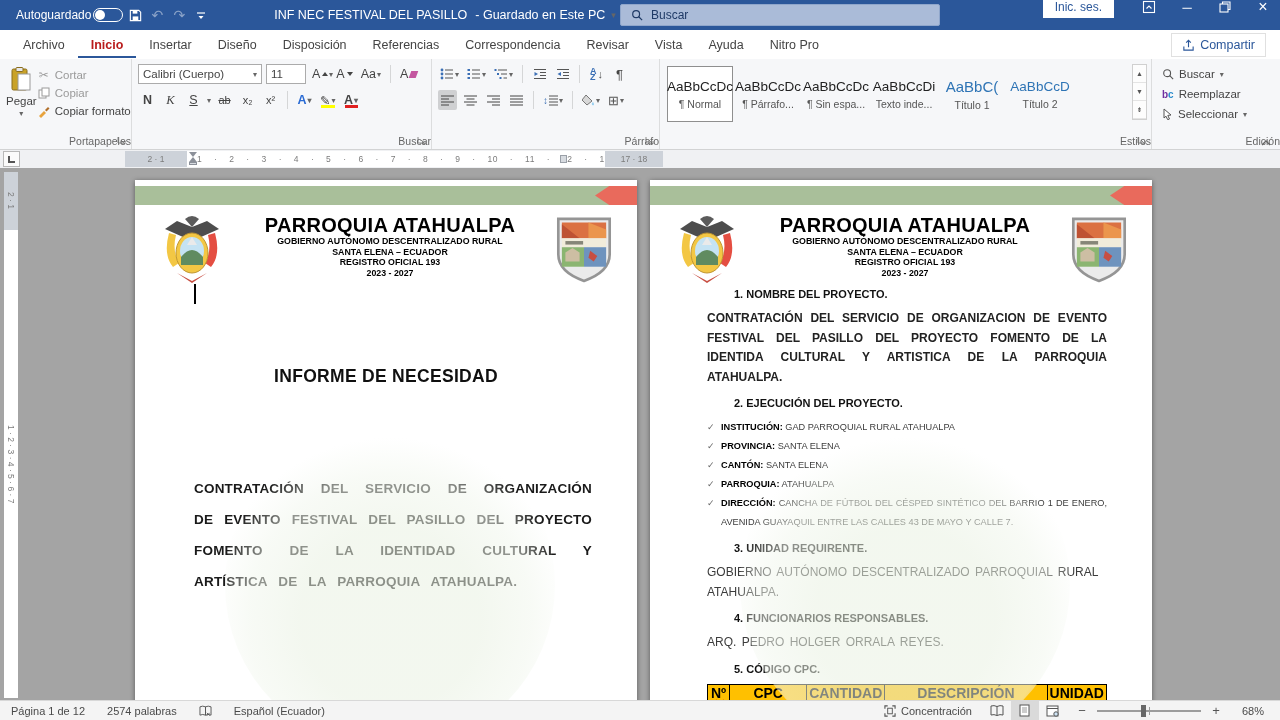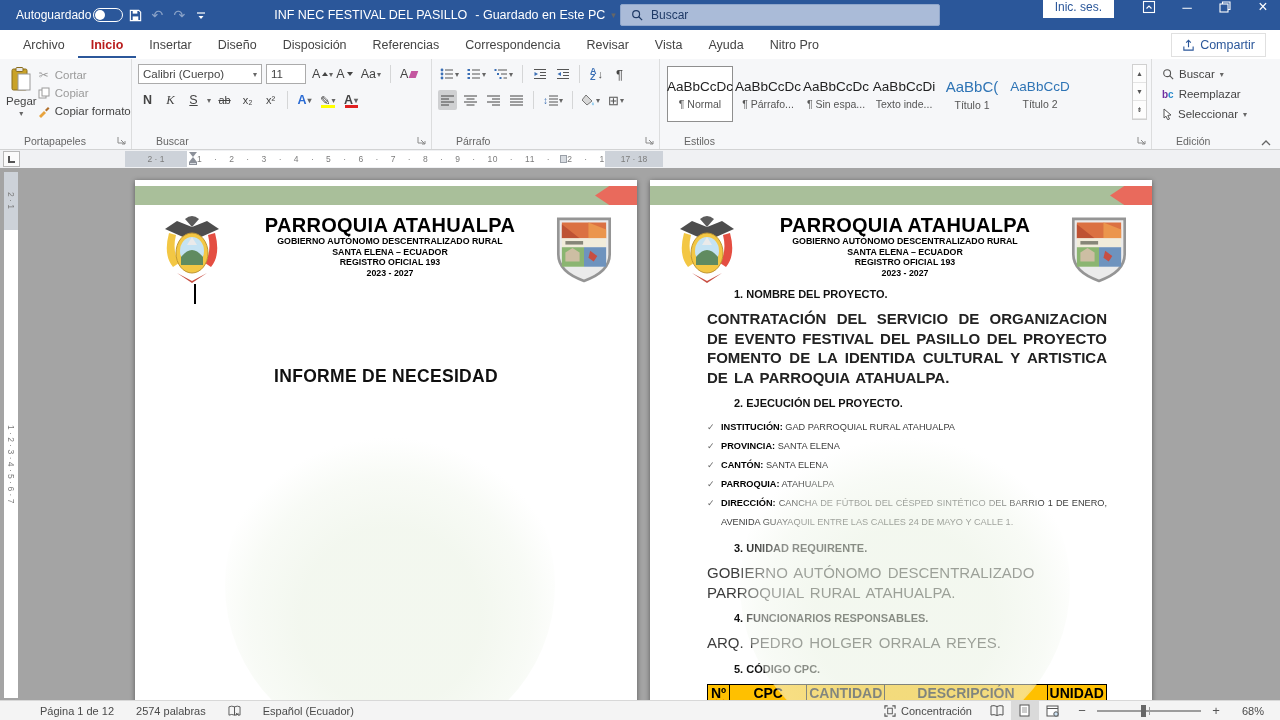--- a/index.html
+++ b/index.html
@@ -30,21 +30,21 @@
     padding-left:10px;font-size:12.5px;color:#444;z-index:40;}
   .rtab{padding:6px 13px;cursor:pointer;white-space:nowrap;}
   .rtab.active{color:#b91c1c;font-weight:bold;border-bottom:2.5px solid #2b579a;padding-bottom:4px;}
   .share-btn{position:absolute;right:14px;top:3px;display:flex;align-items:center;gap:5px;color:#2b579a;
     font-size:12.5px;padding:4px 10px;border:1px solid #e0e0e0;background:#fff;cursor:pointer;}
 
   
   .ribbon{position:absolute;top:59px;left:0;right:0;height:91px;background:#f6f7f9;border-bottom:1px solid #d2d3d4;
     display:flex;z-index:40;font-size:11.5px;color:#444;}
   .rgroup{position:relative;border-right:1px solid #dcddde;padding:5px 6px 16px 6px;}
-  .glabel{position:absolute;bottom:2px;left:0;right:0;text-align:left;font-size:10.5px;color:#666;padding-left:24px;}
+  .glabel{position:absolute;bottom:2px;left:0;right:0;text-align:right;font-size:10.5px;color:#666;padding-left:24px;}
   .launcher{position:absolute;bottom:3px;right:4px;width:10px;height:10px;cursor:pointer;opacity:.75;}
   .chev{font-size:8px;color:#666;}
 
   
   .g-clip{width:132px;display:flex;}
   .paste-big{width:44px;display:flex;flex-direction:column;align-items:center;gap:2px;padding-top:3px;cursor:pointer;}
   .clip-col{display:flex;flex-direction:column;gap:4px;padding-top:4px;}
   .smallbtn{display:flex;align-items:center;gap:4px;cursor:pointer;white-space:nowrap;}
   .smallbtn.dim{color:#9a9a9a;}
   .ic12{width:14px;height:14px;display:flex;align-items:center;justify-content:center;font-size:12px;}
@@ -114,36 +114,36 @@
   .hsub{font-size:8.8px;font-weight:bold;line-height:10.5px;}
   .hlogo{width:70px;height:80px;margin:0 8px;}
   .caret-cursor{position:absolute;left:59px;top:104px;width:1.5px;height:20px;background:#000;}
 
   .p1-title{position:absolute;top:186px;left:0;right:0;text-align:center;font-size:17.5px;font-weight:800;color:#101010;letter-spacing:.3px;}
   .p1-body{position:absolute;top:293px;left:59px;width:398px;font-size:13.5px;font-weight:bold;color:#1a1a1a;
     line-height:31px;text-align:justify;text-align-last:left;word-spacing:7px;letter-spacing:.2px;}
 
   .p2-content{position:absolute;top:108px;left:57px;width:400px;color:#222;}
   .dhead{font-size:11px;font-weight:800;color:#111;padding-left:27px;margin:10px 0 9px;}
-  .dpar{font-size:15px;font-weight:bold;text-align:justify;text-align-last:left;line-height:19.5px;word-spacing:2px;margin-bottom:2px;}
+  .dpar{font-size:12px;font-weight:bold;text-align:justify;text-align-last:left;line-height:19.5px;word-spacing:2px;margin-bottom:2px;}
   .dpar.plain{font-weight:normal;color:#3c3c3c;text-align:left;}
   .dlist{margin:2px 0 2px;}
   .ditem{position:relative;padding-left:14px;font-size:9.2px;line-height:19px;text-align:justify;text-align-last:left;color:#3c3c3c;}
   .ditem .ck{position:absolute;left:0;top:0;color:#666;font-size:9px;}
   .ditem b{color:#000;}
   .cpc-table{border-collapse:collapse;width:100%;margin-top:4px;font-size:14px;}
   .cpc-table th{background:#ffc000;border:1px solid #000;font-weight:800;color:#000;height:16px;padding:0 2px;}
   .cpc-table td{border:1px solid #000;height:17px;text-align:center;font-weight:bold;padding:0 3px;}
   .cpc-table td.desc{text-align:justify;text-align-last:justify;}
   .th-no{width:23px;color:#c00000;text-decoration:underline wavy #c00000 1px;}
   .th-cpc{width:70px;} .th-cant{width:78px;} .th-desc{width:182px;} .th-uni{width:45px;}
 
   
   .statusbar{position:absolute;left:0;right:0;bottom:0;height:20px;background:#f4f4f4;border-top:1px solid #d8d8d8;
-    display:flex;align-items:center;font-size:11px;color:#4a4a4a;z-index:50;padding-left:29px;}
+    display:flex;align-items:center;font-size:11px;color:#4a4a4a;z-index:50;}
   .sb-item{padding:0 11px;cursor:pointer;white-space:nowrap;display:flex;align-items:center;gap:5px;}
   .sb-right{margin-left:auto;display:flex;align-items:center;}
   .viewbtn{width:28px;height:20px;display:flex;align-items:center;justify-content:center;cursor:pointer;}
   .viewbtn.active{background:#dadada;}
   .zoomslider{display:flex;align-items:center;gap:8px;margin:0 8px;cursor:pointer;}
   .ztrack{position:relative;width:104px;height:2px;background:#9c9c9c;}
   .ztick{position:absolute;left:50%;top:-3px;width:1px;height:8px;background:#9c9c9c;}
   .zthumb{position:absolute;left:42%;top:-5px;width:5px;height:12px;background:#686868;}
   .zbtn{font-size:13px;color:#555;width:14px;text-align:center;cursor:pointer;}
 </style>
@@ -566,20 +566,21 @@
         <path d="M10 28h50v10H10z" fill="#f0ead8"></path>
         <path d="M14 31h20v4H14z" fill="#7a7a6a"></path>
         <path d="M10 38h25v22H10z" fill="#7fae62"></path>
         <path d="M35 38h25v22H35z" fill="#5f88b8"></path>
         <path d="M14 44l8-5 8 5v10H14z" fill="#c8b89a"></path>
         <path d="M42 42l8 6-4 6-6-4z" fill="#c23b2e"></path>
       </svg>
     </div>
     <span class="caret-cursor"></span>
     <div class="p1-title">INFORME DE NECESIDAD</div>
+    <div class="p1-body">CONTRATACIÓN DEL SERVICIO DE ORGANIZACIÓN DE EVENTO FESTIVAL DEL PASILLO DEL PROYECTO FOMENTO DE LA IDENTIDAD CULTURAL Y ARTÍSTICA DE LA PARROQUIA ATAHUALPA.</div>
   </div>
 
   <div class="page page2">
     <div class="greenbar">
         <span class="redtag"></span>
       </div>
     <div class="phead">
       <svg class="hlogo" viewBox="0 0 70 80" opacity=".9">
         <path d="M8 18L35 30 62 18 50 10 35 16 20 10z" fill="#3a3a3a"></path>
         <path d="M28 8q7-6 14 0l-7 8z" fill="#4a4a4a"></path>
@@ -614,21 +615,21 @@
 
     <div class="p2-content">
       <div class="dhead" style="margin-top:0;">1. NOMBRE DEL PROYECTO.</div>
       <div class="dpar">CONTRATACIÓN DEL SERVICIO DE ORGANIZACION DE EVENTO FESTIVAL DEL PASILLO DEL PROYECTO FOMENTO DE LA IDENTIDA CULTURAL Y ARTISTICA DE LA PARROQUIA ATAHUALPA.</div>
       <div class="dhead">2. EJECUCIÓN DEL PROYECTO.</div>
       <div class="dlist">
         <div class="ditem"><span class="ck">✓</span><b>INSTITUCIÓN:</b><span> GAD PARROQUIAL RURAL ATAHUALPA</span></div>
         <div class="ditem"><span class="ck">✓</span><b>PROVINCIA:</b><span> SANTA ELENA</span></div>
         <div class="ditem"><span class="ck">✓</span><b>CANTÓN:</b><span> SANTA ELENA</span></div>
         <div class="ditem"><span class="ck">✓</span><b>PARROQUIA:</b><span> ATAHUALPA</span></div>
-        <div class="ditem"><span class="ck">✓</span><b>DIRECCIÓN:</b><span> CANCHA DE FÚTBOL DEL CÉSPED SINTÉTICO DEL BARRIO 1 DE ENERO, AVENIDA GUAYAQUIL ENTRE LAS CALLES 24 DE MAYO Y CALLE 1.</span></div>
+        <div class="ditem"><span class="ck">✓</span><b>DIRECCIÓN:</b><span> CANCHA DE FÚTBOL DEL CÉSPED SINTÉTICO DEL BARRIO 1 DE ENERO, AVENIDA GUAYAQUIL ENTRE LAS CALLES 43 DE MAYO Y CALLE 7.</span></div>
       </div>
       <div class="dhead">3. UNIDAD REQUIRENTE.</div>
       <div class="dpar plain">GOBIERNO AUTÓNOMO DESCENTRALIZADO PARROQUIAL RURAL ATAHUALPA.</div>
       <div class="dhead">4. FUNCIONARIOS RESPONSABLES.</div>
       <div class="dpar plain">ARQ. PEDRO HOLGER ORRALA REYES.</div>
       <div class="dhead">5. CÓDIGO CPC.</div>
       <table class="cpc-table">
         <tbody>
             <tr>
           <th class="th-no">Nº</th>

